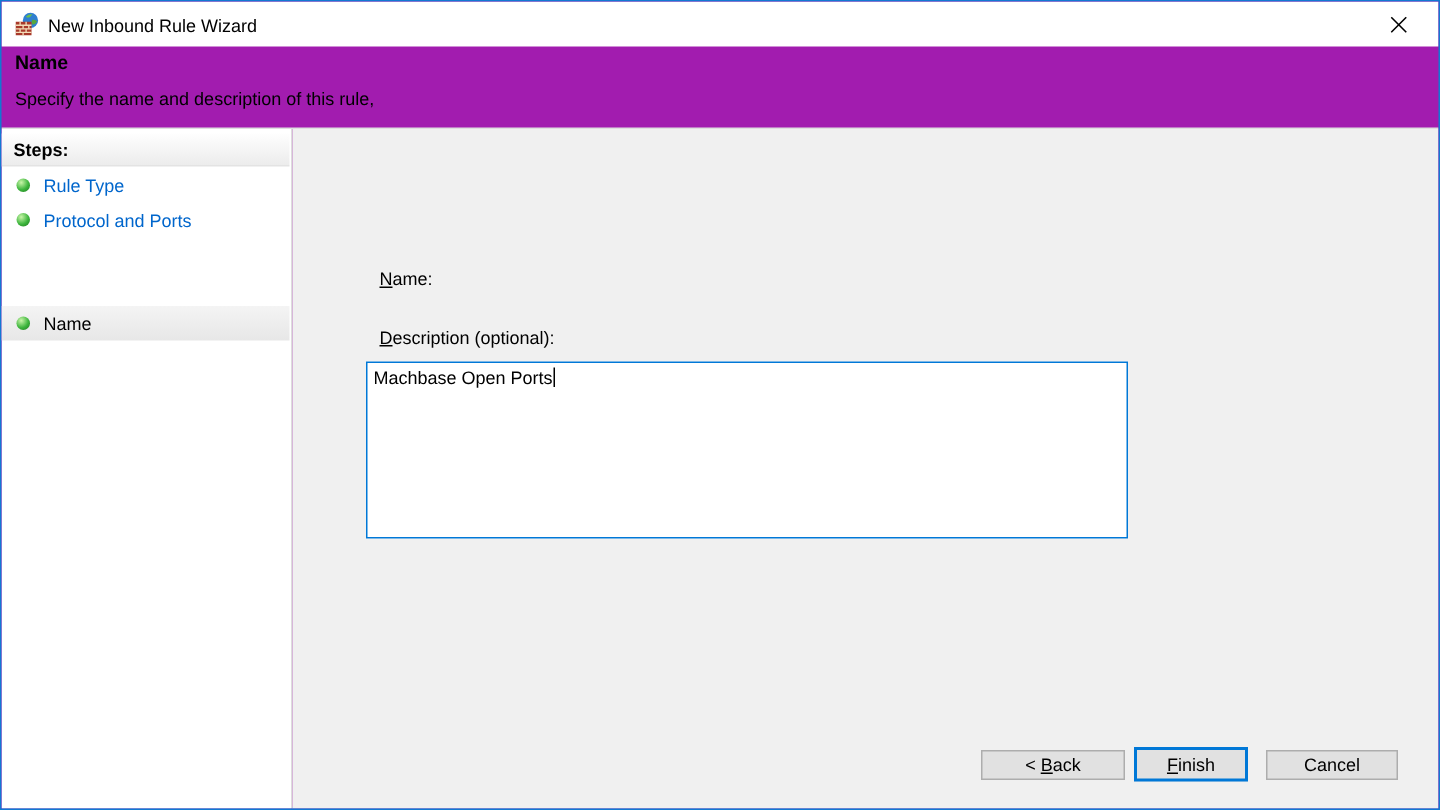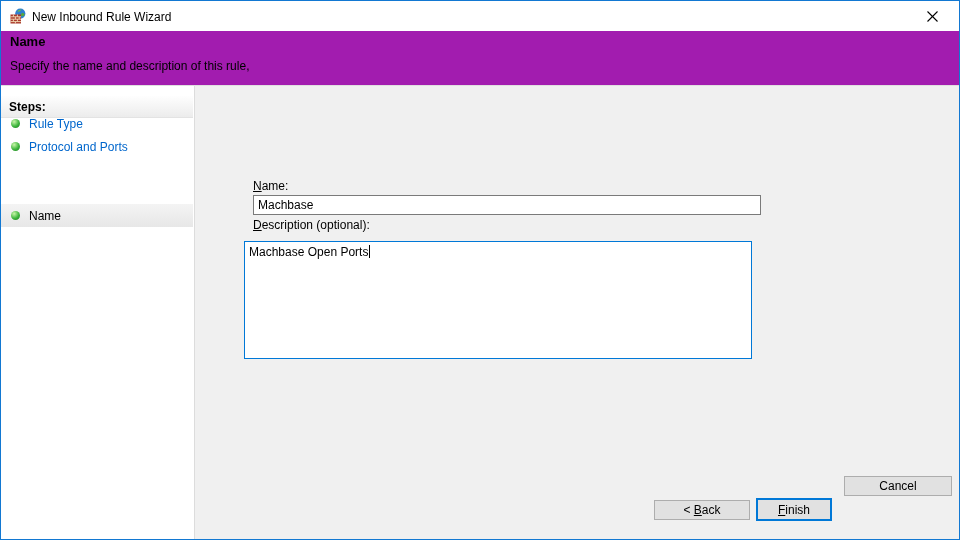--- a/index.html
+++ b/index.html
@@ -27,21 +27,21 @@
 
   
   .sidebar { position:absolute; left:0; top:85px; width:193px; bottom:0; background:#fff; }
   .sidebar-divider { position:absolute; left:193px; top:85px; width:1px; bottom:0; background:#dcdcdc; }
   .main { position:absolute; left:194px; top:85px; right:0; bottom:0; background:#f0f0f0; }
 
   .steps-heading {
     position:absolute; left:0; top:3px; width:192px; height:22px;
     background:linear-gradient(#fefefe,#ececec);
     border-bottom:1px solid #e3e3e3;
-    font-weight:bold; padding:4px 0 0 8px;margin-top:7px;
+    font-weight:bold; padding:4px 0 0 8px;
   }
   .step-item { position:absolute; left:0; width:192px; height:23px; display:flex; align-items:center; cursor:default; }
   .step-item .bullet {
     width:9px; height:9px; border-radius:50%; margin:0 9px 0 10px; flex:0 0 9px;
     background:radial-gradient(circle at 35% 30%, #c8f5a8, #3db53d 55%, #1f7d1f 95%);
   }
   .step-item .step-label { color:#0066cc; white-space:nowrap; }
   .step-item.current { background:linear-gradient(#f4f4f4,#e7e7e7); }
   .step-item.current .step-label { color:#000; }
   .si0{top:26px;} .si1{top:49px;} .si2{top:72px;} .si3{top:95px;} .si4{top:118px;}
@@ -66,21 +66,21 @@
 
   
   .btn {
     position:absolute; height:20px; background:#e1e1e1; border:1px solid #adadad;
     display:flex; align-items:center; justify-content:center;
     font-size:12px; color:#000; cursor:default; white-space:pre;
   }
   .btn .ukey { text-decoration:underline; }
   .btn-back   { left:459px; top:414px; width:96px; }
   .btn-finish { left:561px; top:412px; width:76px; height:23px; border:2px solid #0078d7; }
-  .btn-cancel { left:649px; top:390px; width:108px; }
+  .btn-cancel { left:649px; top:414px; width:88px; }
 </style>
 </head>
 <body>
 
 <div class="window">
 
   <div class="titlebar">
     <span class="app-icon">
       <svg width="16" height="16" viewBox="0 0 16 16">
         <circle cx="10.3" cy="5.6" r="5.1" fill="#2f7fd0"></circle>
@@ -130,21 +130,20 @@
     <div class="step-item current si4">
       <span class="bullet"></span>
       <span class="step-label">Name</span>
     </div>
   </div>
   <div class="sidebar-divider"></div>
 
   <div class="main">
 
     <div class="field-label lbl-name"><span class="ukey">N</span><span>ame:</span></div>
-    <input class="name-input" readonly="" value="Machbase" style="">
 
     <div class="field-label lbl-desc"><span class="ukey">D</span><span>escription (optional):</span></div>
     <div class="desc-box"><span>Machbase Open Ports</span><span class="caret"></span></div>
 
     <div class="btn btn-back"><span>&lt; </span><span class="ukey">B</span><span>ack</span></div>
     <div class="btn btn-finish"><span class="ukey">F</span><span>inish</span></div>
     <div class="btn btn-cancel"><span>Cancel</span></div>
   </div>
 
 </div>

